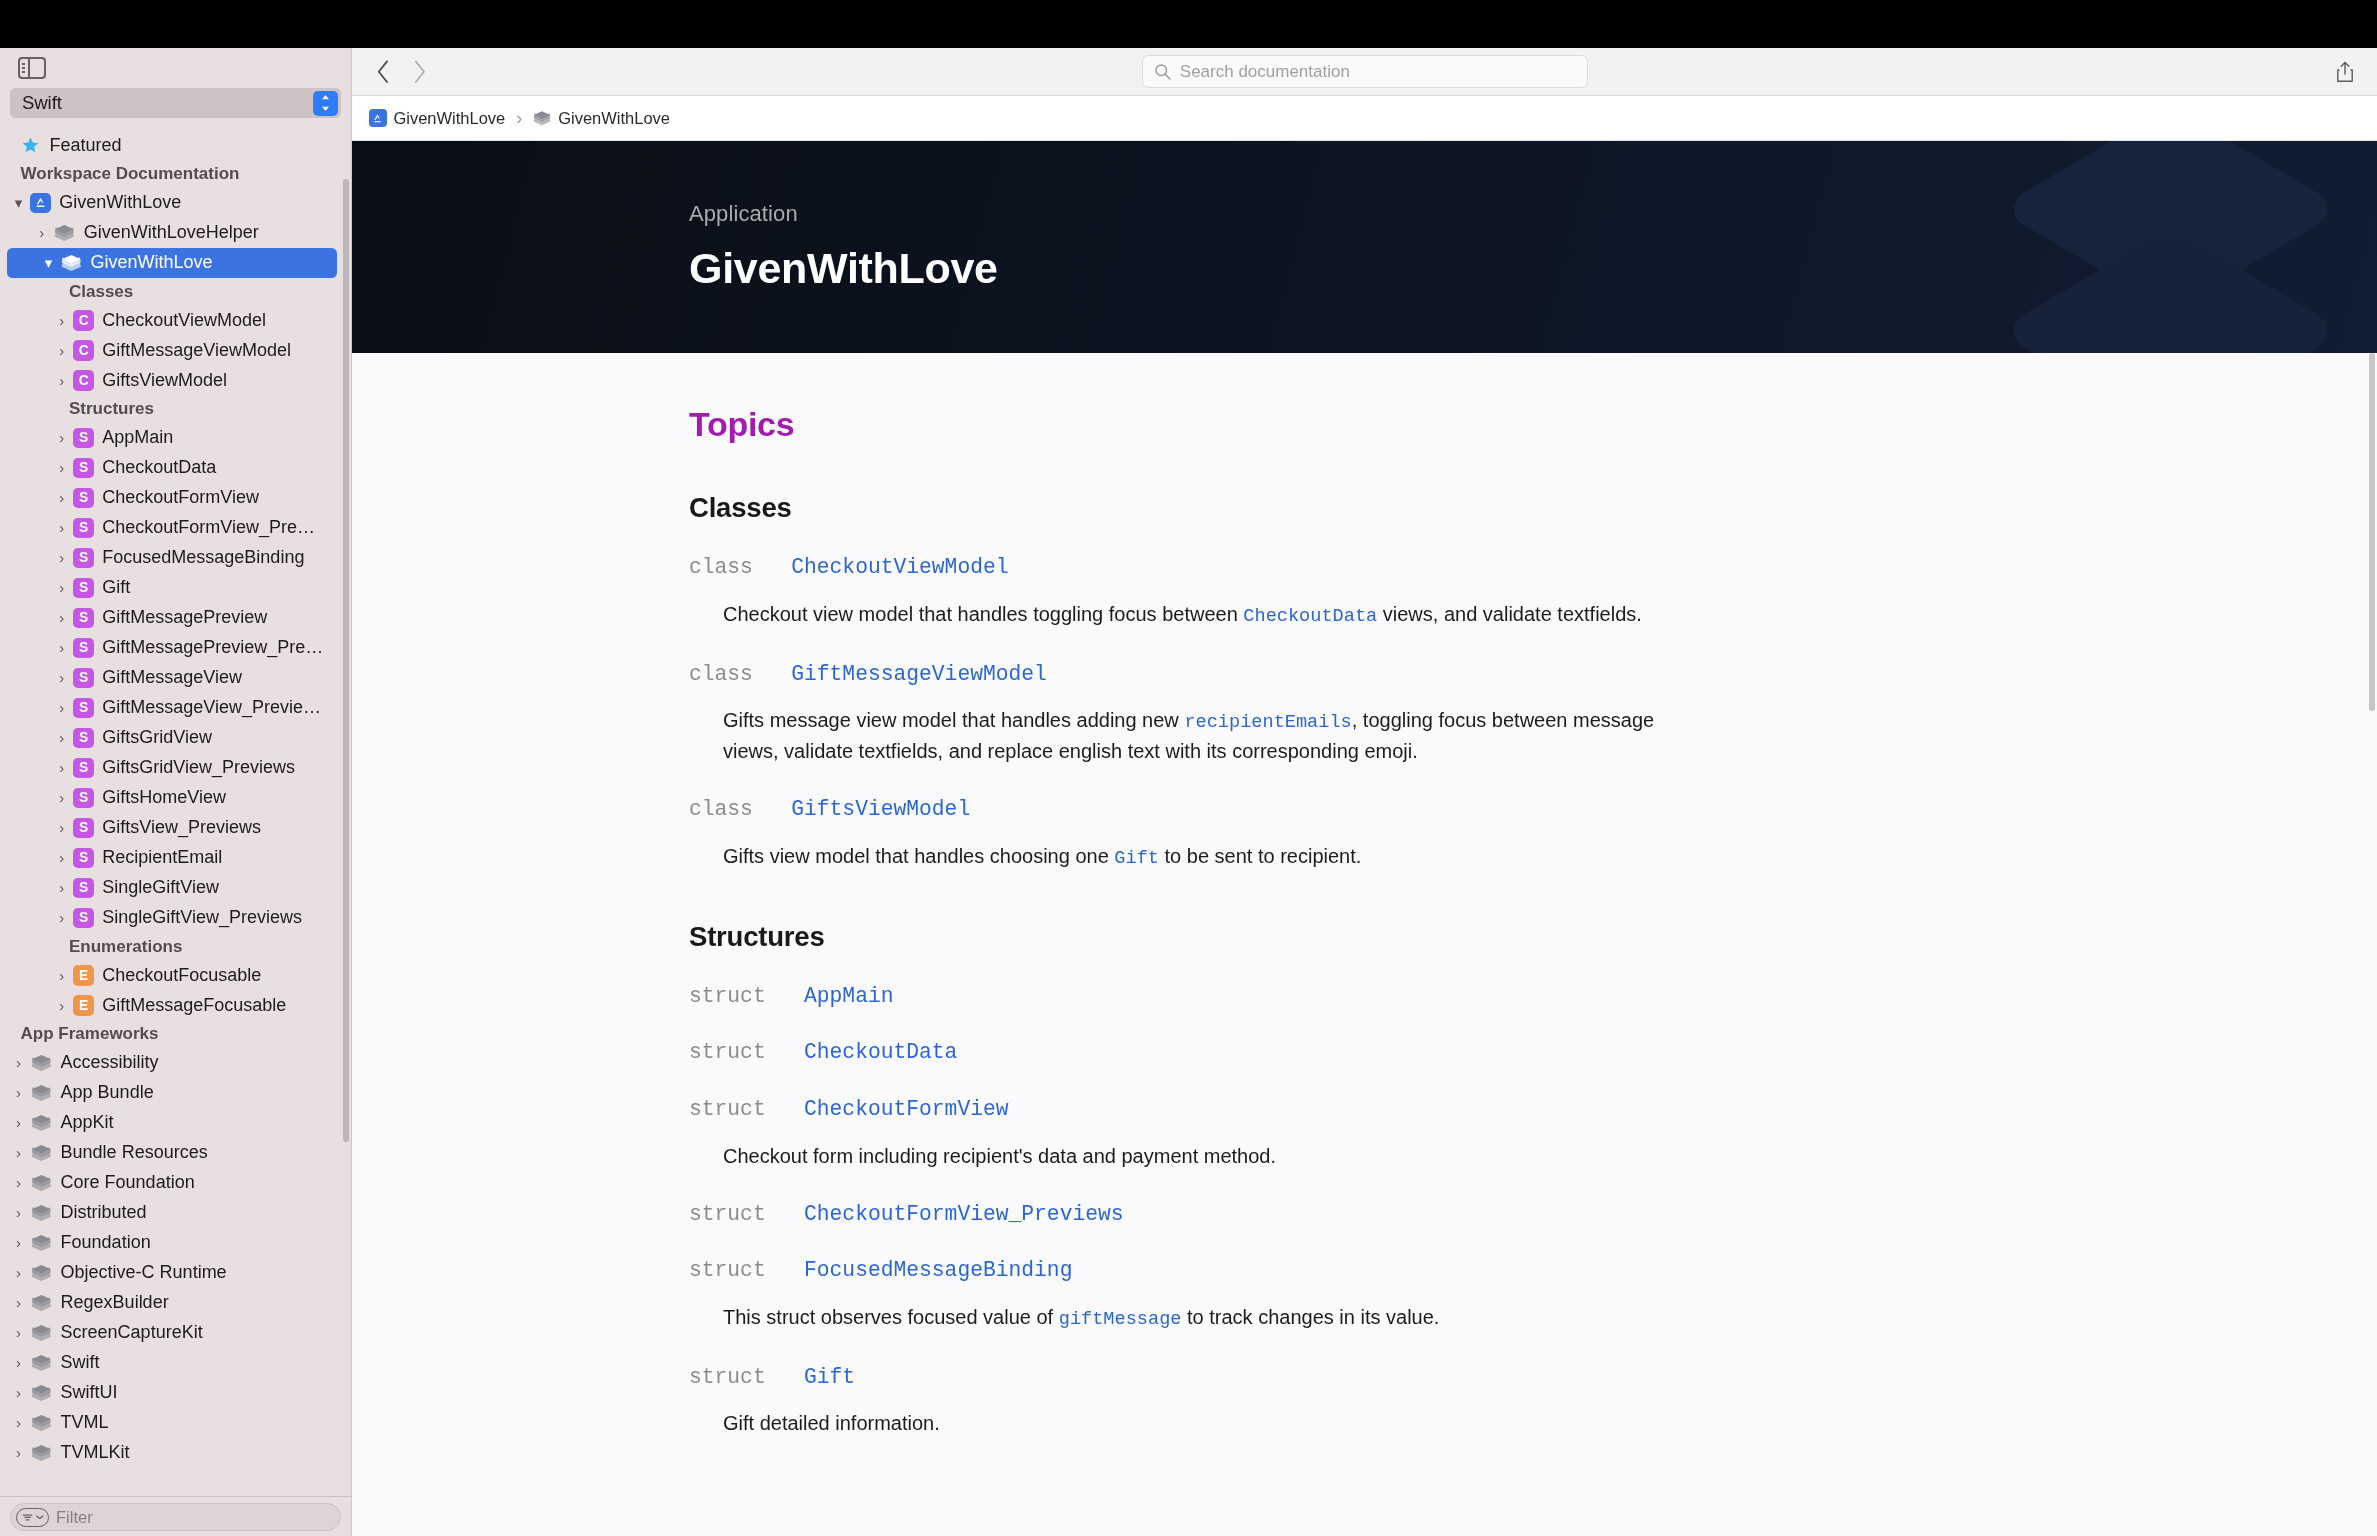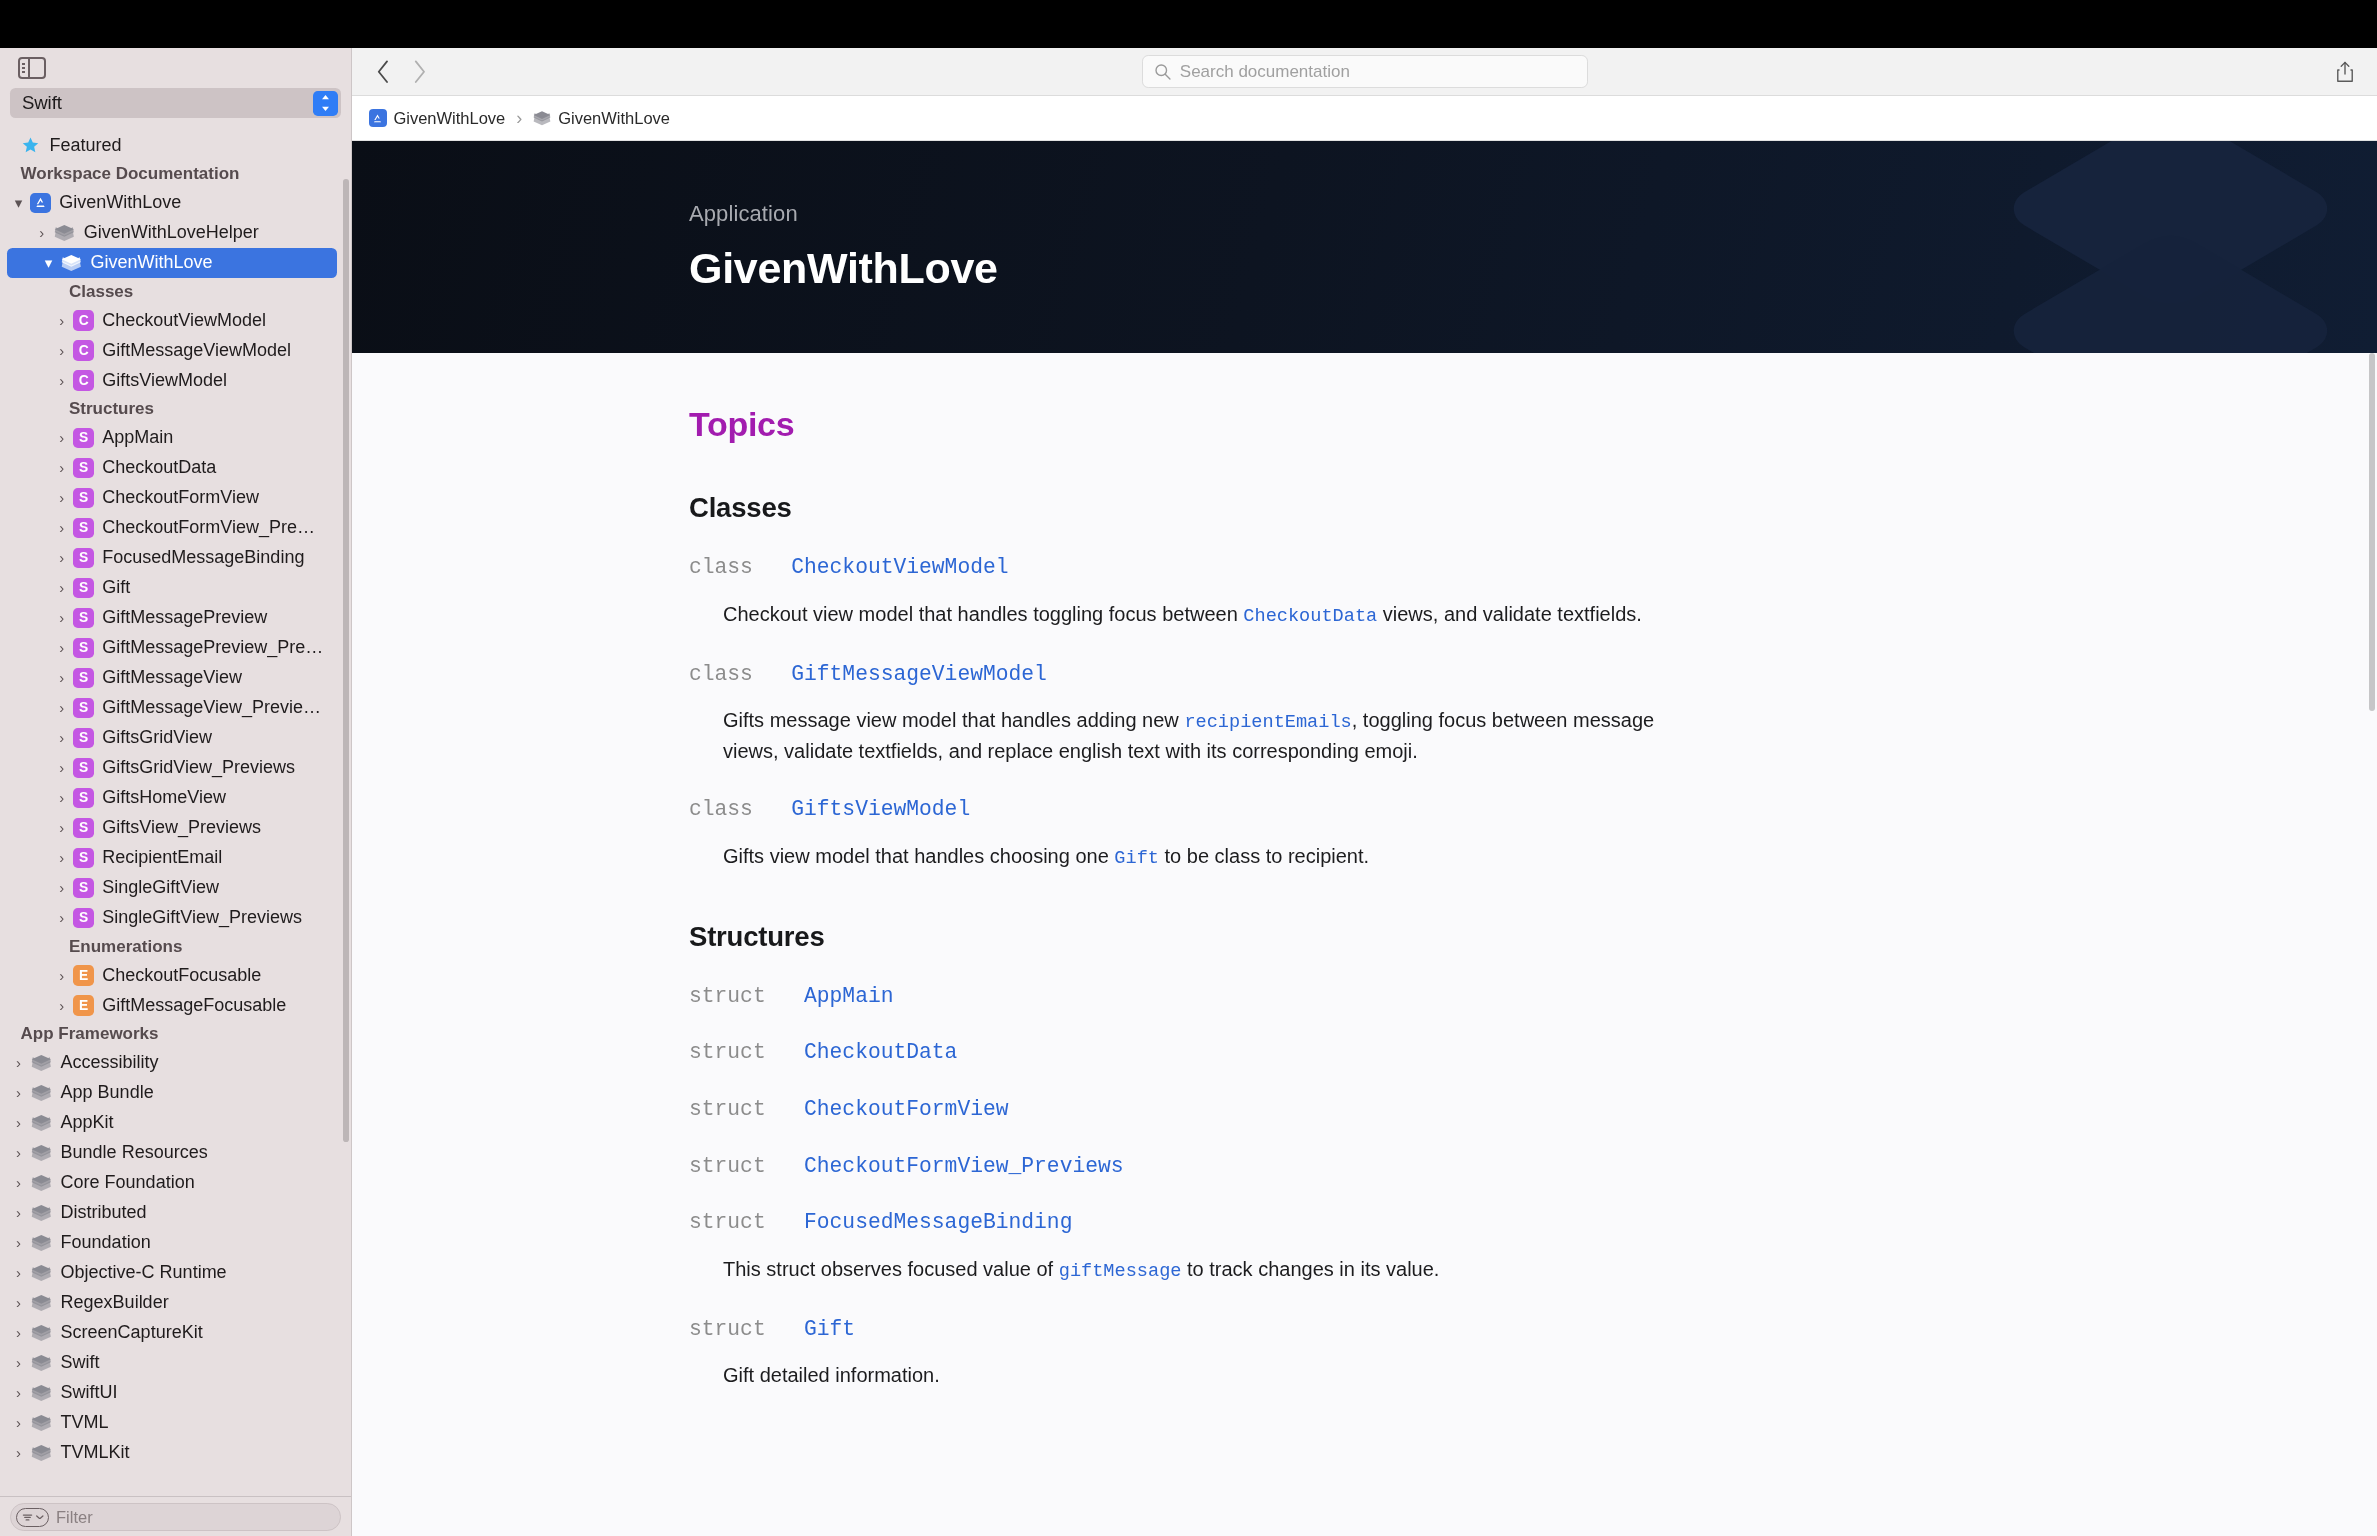--- a/index.html
+++ b/index.html
@@ -828,21 +828,21 @@
         <div class="abstract">
           <span>Gifts message view model that handles adding new </span><code>recipientEmails</code><span>, toggling focus between message views, validate textfields, and replace english text with its corresponding emoji.</span>
         </div>
 
         <div class="decl">
           <span class="kw">class</span>
           <span>&nbsp;</span>
           <span class="nm">GiftsViewModel</span>
         </div>
         <div class="abstract">
-          <span>Gifts view model that handles choosing one </span><code>Gift</code><span> to be class to recipient.</span>
+          <span>Gifts view model that handles choosing one </span><code>Gift</code><span> to be sent to recipient.</span>
         </div>
 
         <div class="h-section">Structures</div>
 
         <div class="decl">
           <span class="kw">struct</span>
           <span>&nbsp;</span>
           <span class="nm">AppMain</span>
         </div>
 
@@ -850,20 +850,21 @@
           <span class="kw">struct</span>
           <span>&nbsp;</span>
           <span class="nm">CheckoutData</span>
         </div>
 
         <div class="decl">
           <span class="kw">struct</span>
           <span>&nbsp;</span>
           <span class="nm">CheckoutFormView</span>
         </div>
+        <div class="abstract">Checkout form including recipient's data and payment method.</div>
 
         <div class="decl">
           <span class="kw">struct</span>
           <span>&nbsp;</span>
           <span class="nm">CheckoutFormView_Previews</span>
         </div>
 
         <div class="decl">
           <span class="kw">struct</span>
           <span>&nbsp;</span>

